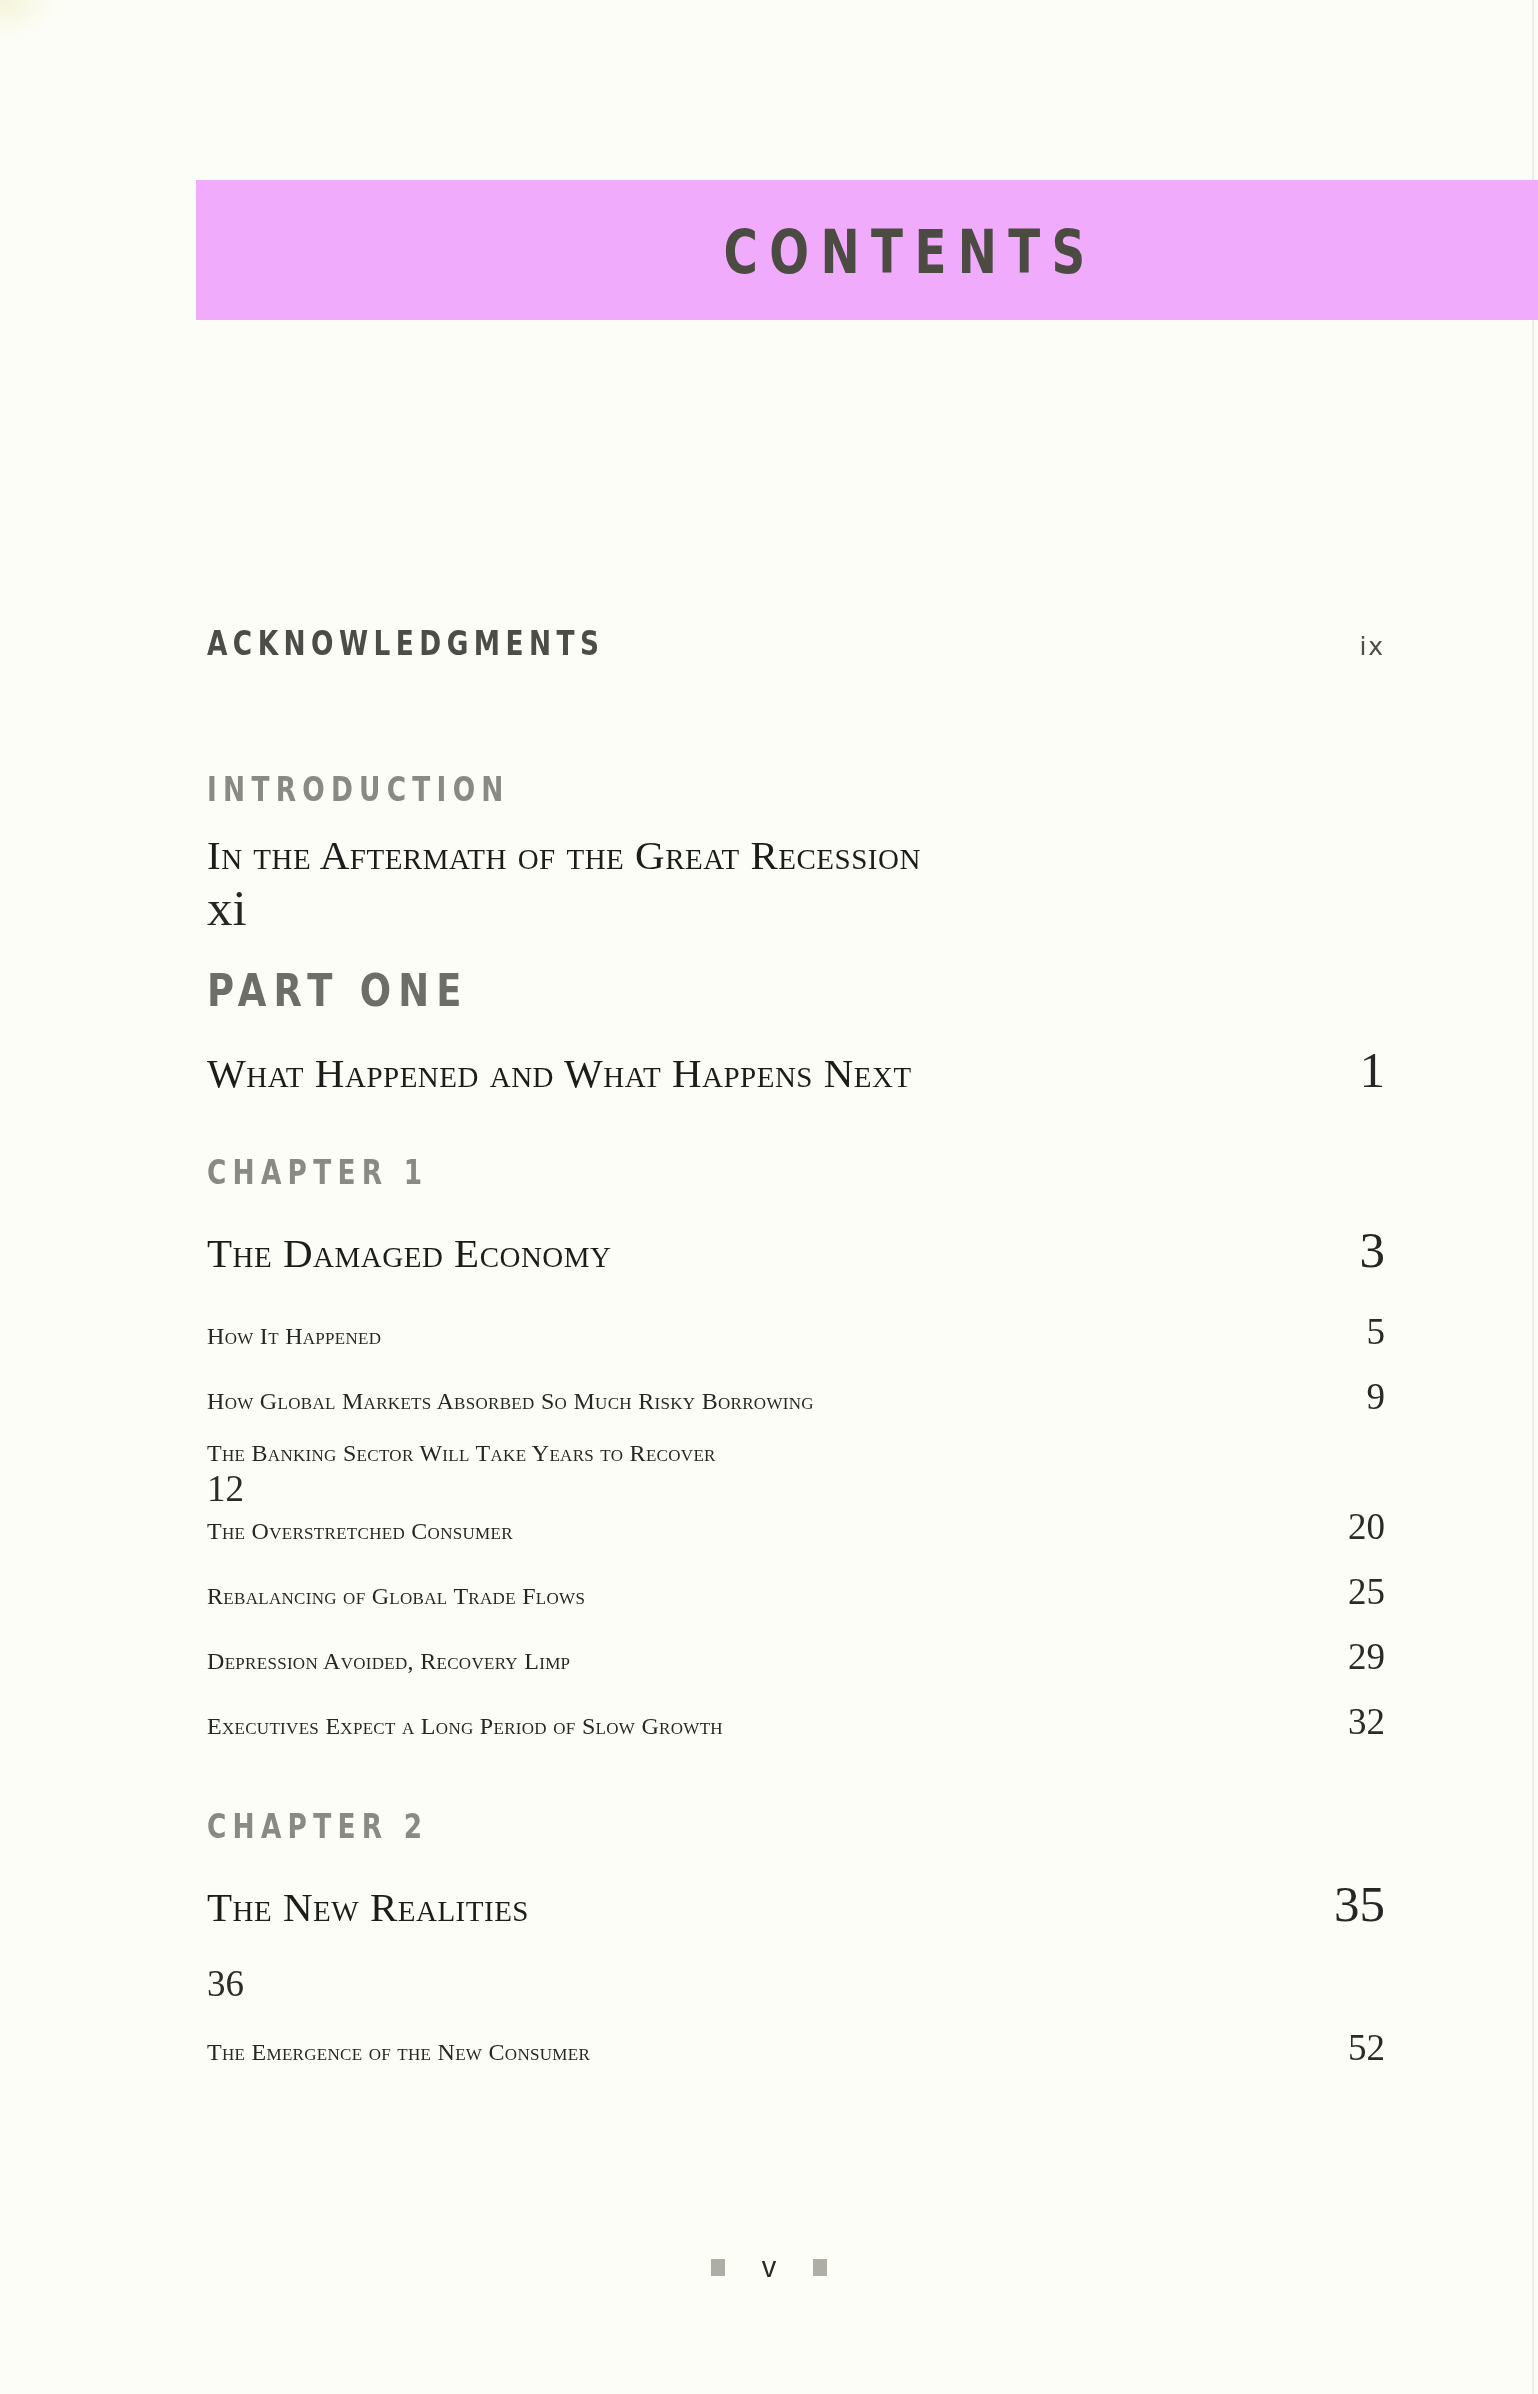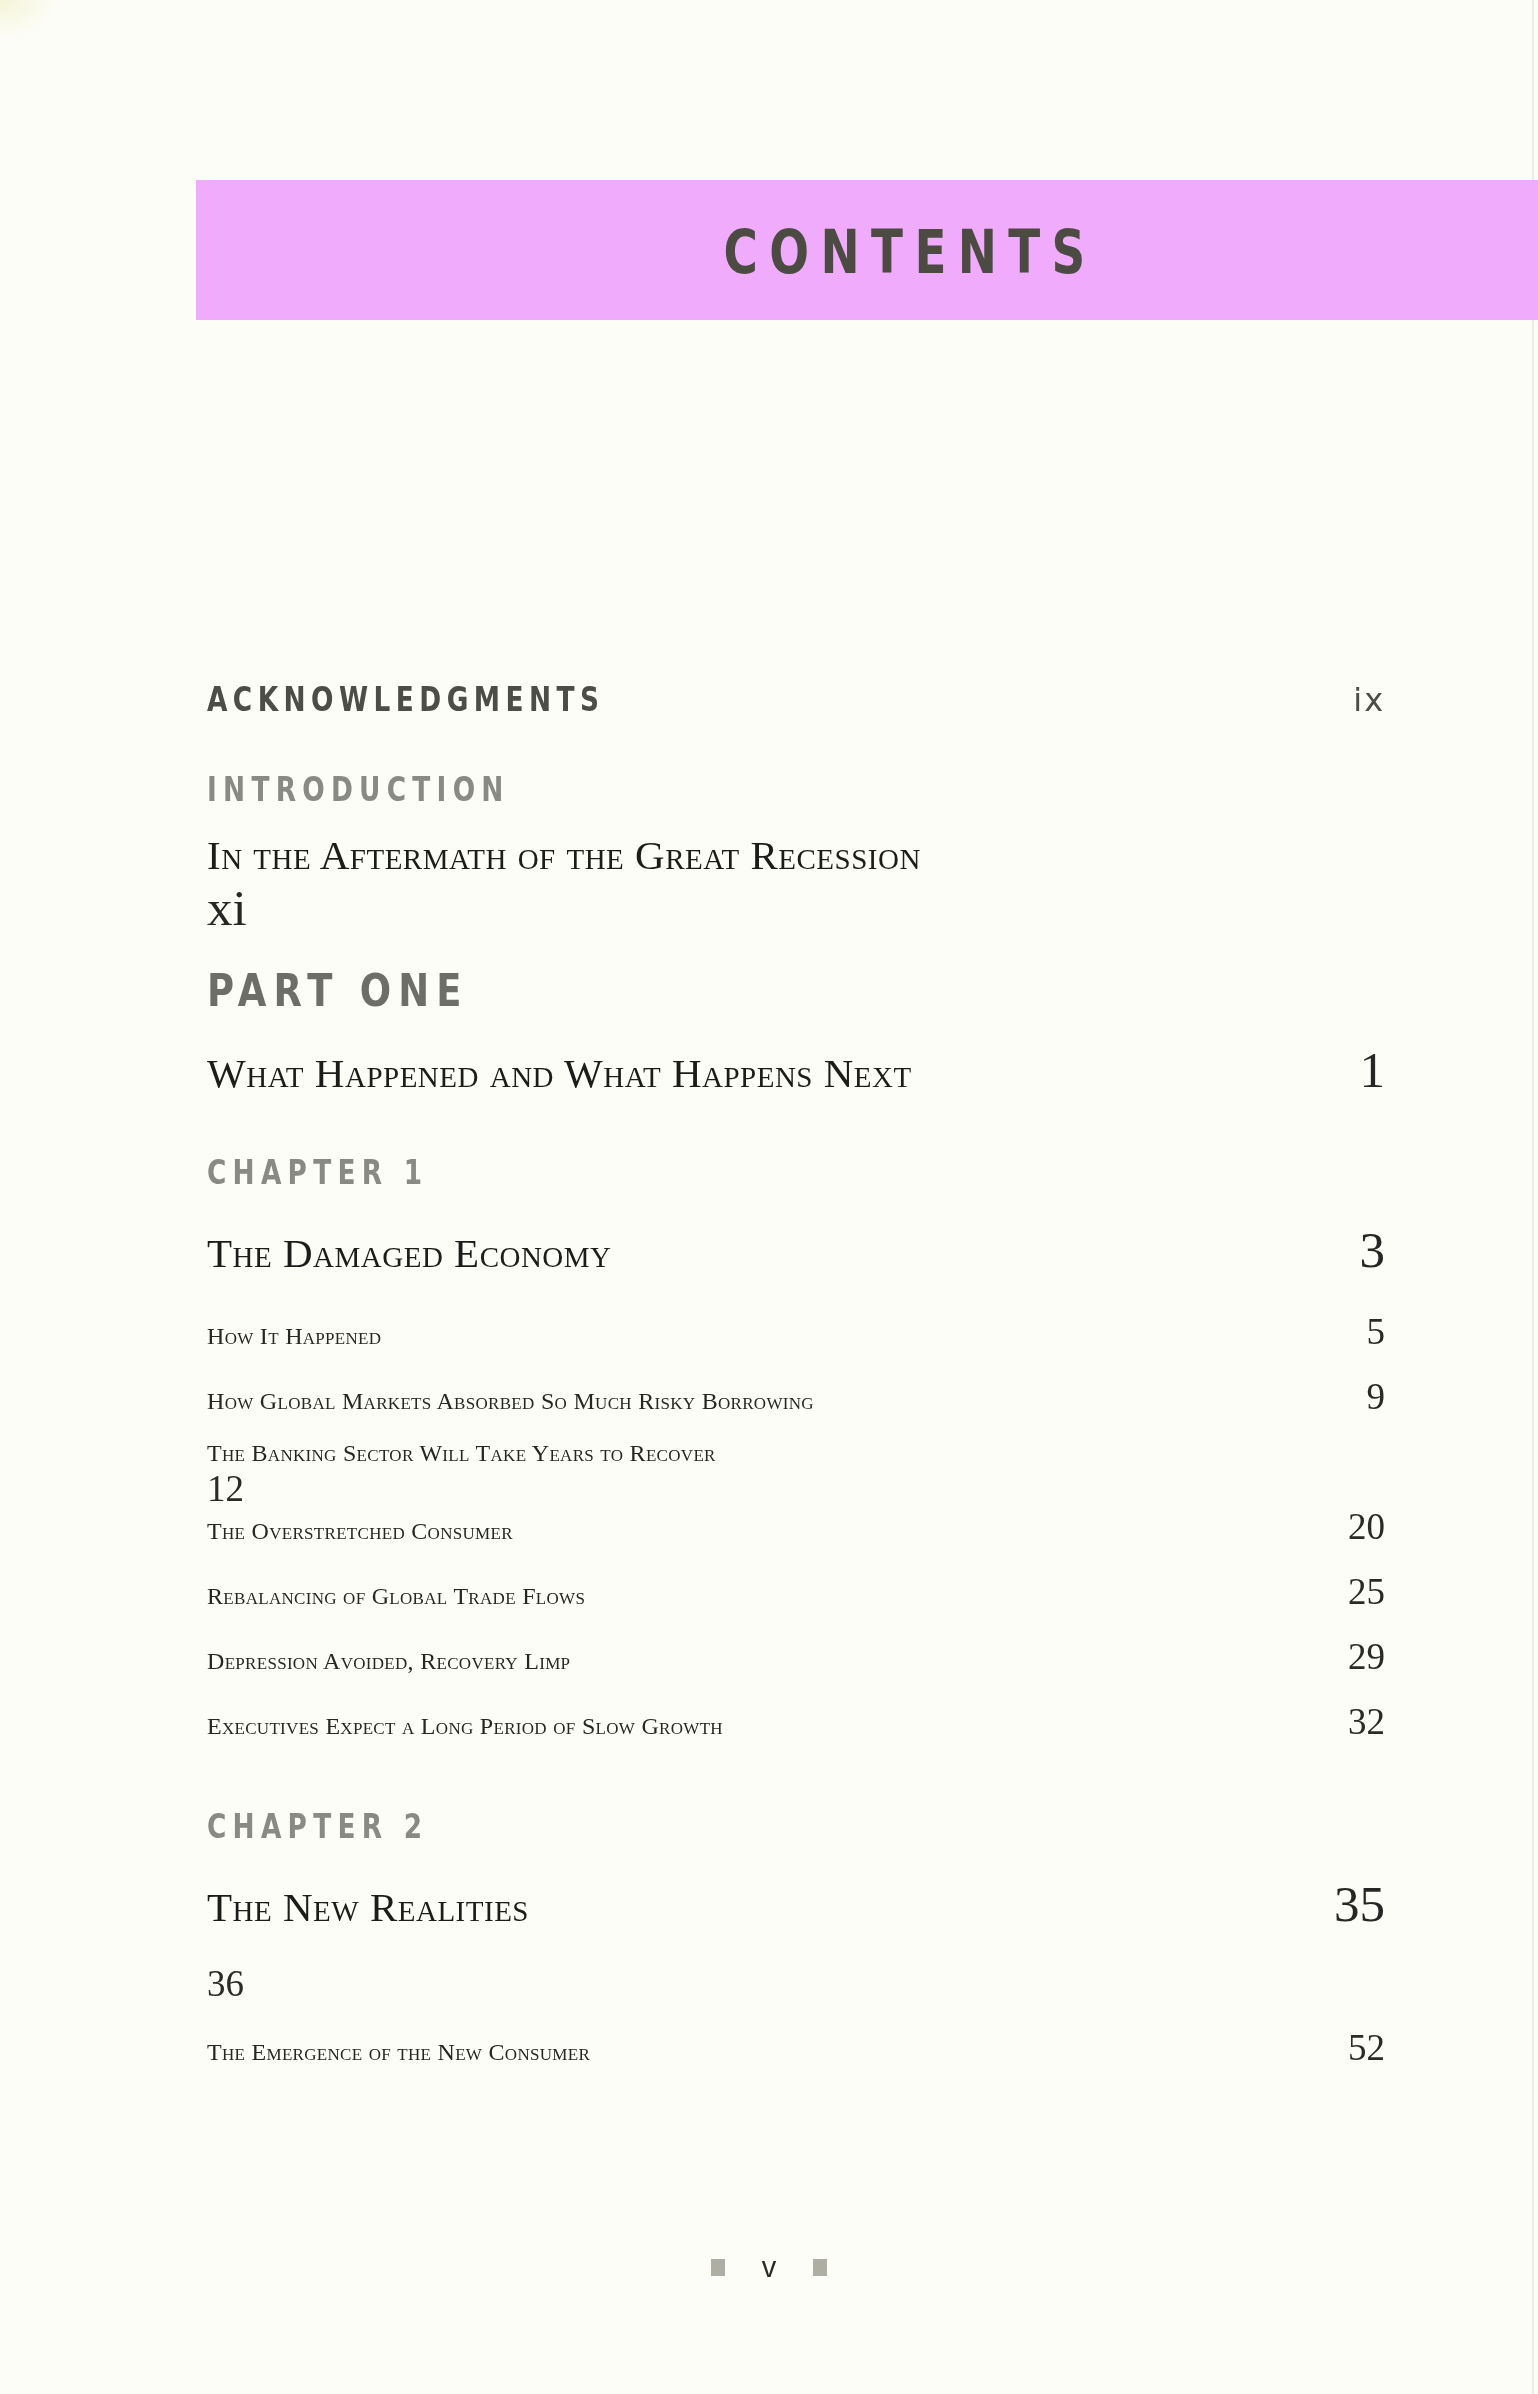--- a/index.html
+++ b/index.html
@@ -84,21 +84,21 @@
       font-weight: bold;
       font-size: 33px;
       letter-spacing: 6.8px;
       color: #4c4c48;
       transform: scaleX(0.8);
       transform-origin: left center;
       display: inline-block;
     }
     .ack-page {
       font-family: "DejaVu Sans", "Liberation Sans", sans-serif;
-      font-size: 32px;
+      font-size: 25px;
       color: #4c4c48;
       letter-spacing: 1.9px;
     }
     .title-major {
       font-variant: small-caps;
       font-size: 41px;
       letter-spacing: 0.5px;
       color: #1c1c1a;
     }
     .title-section {
@@ -140,21 +140,21 @@
 </head>
 <body>
 
 <div class="page-edge"></div>
 <div class="corner-tint"></div>
 
 <div class="banner">
   <span class="banner-title">CONTENTS</span>
 </div>
 
-<div class="row" style="top:680px;">
+<div class="row" style="top:624px;">
   <span class="ack-title">ACKNOWLEDGMENTS</span>
   <span class="ack-page">ix</span>
 </div>
 
 <div class="label small" style="top:770px;">INTRODUCTION</div>
 <div class="row" style="top:831px;flex-direction:column;">
   <span class="title-major">In the Aftermath of the Great Recession</span>
   <span class="pg-major">xi</span>
 </div>
 

